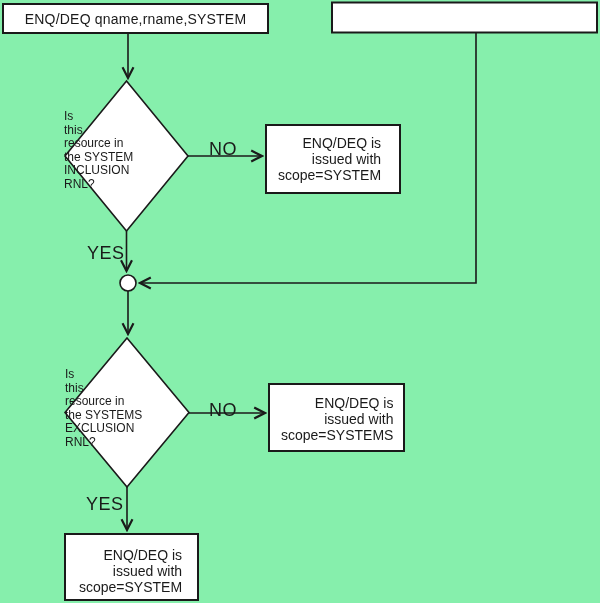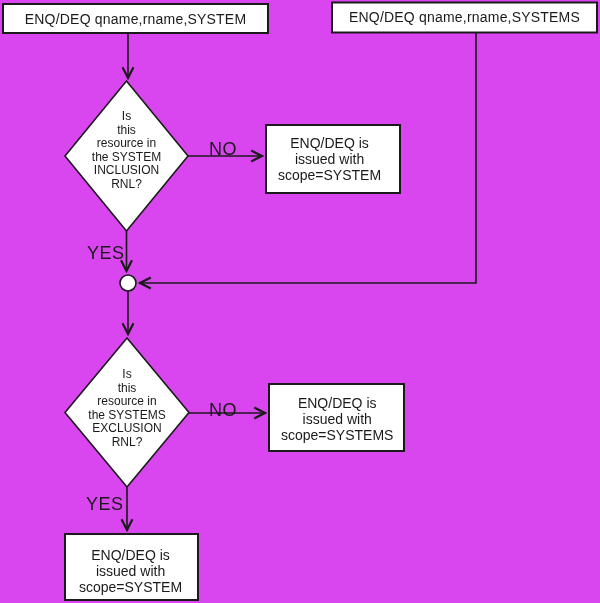--- a/index.html
+++ b/index.html
@@ -4,21 +4,21 @@
 <style>
   html, body {
     margin: 0;
     padding: 0;
     background: #ffffff;
   }
   .stage {
     position: relative;
     width: 600px;
     height: 603px;
-    background: #d946ef;
+    background: #86efac;
     font-family: "Liberation Sans", sans-serif;
     color: #1a1a1a;
     overflow: hidden;
   }
   .stage svg {
     position: absolute;
     left: 0;
     top: 0;
   }
   .txt {
@@ -27,26 +27,26 @@
     color: #1a1a1a;
   }
   .center-box {
     display: flex;
     align-items: center;
     justify-content: center;
     font-size: 14px;
     letter-spacing: 0.2px;
   }
   .diamond-text {
-    text-align: center;
+    text-align: left;
     font-size: 12px;
     line-height: 13.5px;
   }
   .result-text {
-    text-align: center;
+    text-align: right;
     font-size: 14px;
     line-height: 16px;
   }
   .edge-label {
     font-size: 18px;
     line-height: 1;
     letter-spacing: 0.5px;
   }
 </style>
 </head>
@@ -74,21 +74,20 @@
     <polygon points="126.5,81 188,156 126.5,231 65,156" fill="#ffffff" stroke="#1a1a1a" stroke-width="1.6"></polygon>
     <rect x="266" y="125" width="134" height="68" fill="#ffffff" stroke="#1a1a1a" stroke-width="2"></rect>
     <circle cx="128" cy="283" r="8" fill="#ffffff" stroke="#1a1a1a" stroke-width="1.6"></circle>
     <polygon points="127,338 189,412.5 127,487 65,412.5" fill="#ffffff" stroke="#1a1a1a" stroke-width="1.6"></polygon>
     <rect x="269" y="384" width="135" height="67" fill="#ffffff" stroke="#1a1a1a" stroke-width="2"></rect>
     <rect x="65" y="534" width="133" height="66" fill="#ffffff" stroke="#1a1a1a" stroke-width="2"></rect>
   </svg>
 
   <div class="txt center-box" style="left:3px; top:4px; width:265px; height:29px;">ENQ/DEQ qname,rname,SYSTEM</div>
 
-  <div class="txt center-box" style="left:332px; top:2px; width:265px; height:30px;">ENQ/DEQ qname,rname,SYSTEMS</div>
 
   <div class="txt diamond-text" style="left:64px; top:110px; width:125px;">Is
 this
 resource in
 the SYSTEM
 INCLUSION
 RNL?</div>
 
   <div class="txt edge-label" style="left:209px; top:140px;">NO</div>
 

